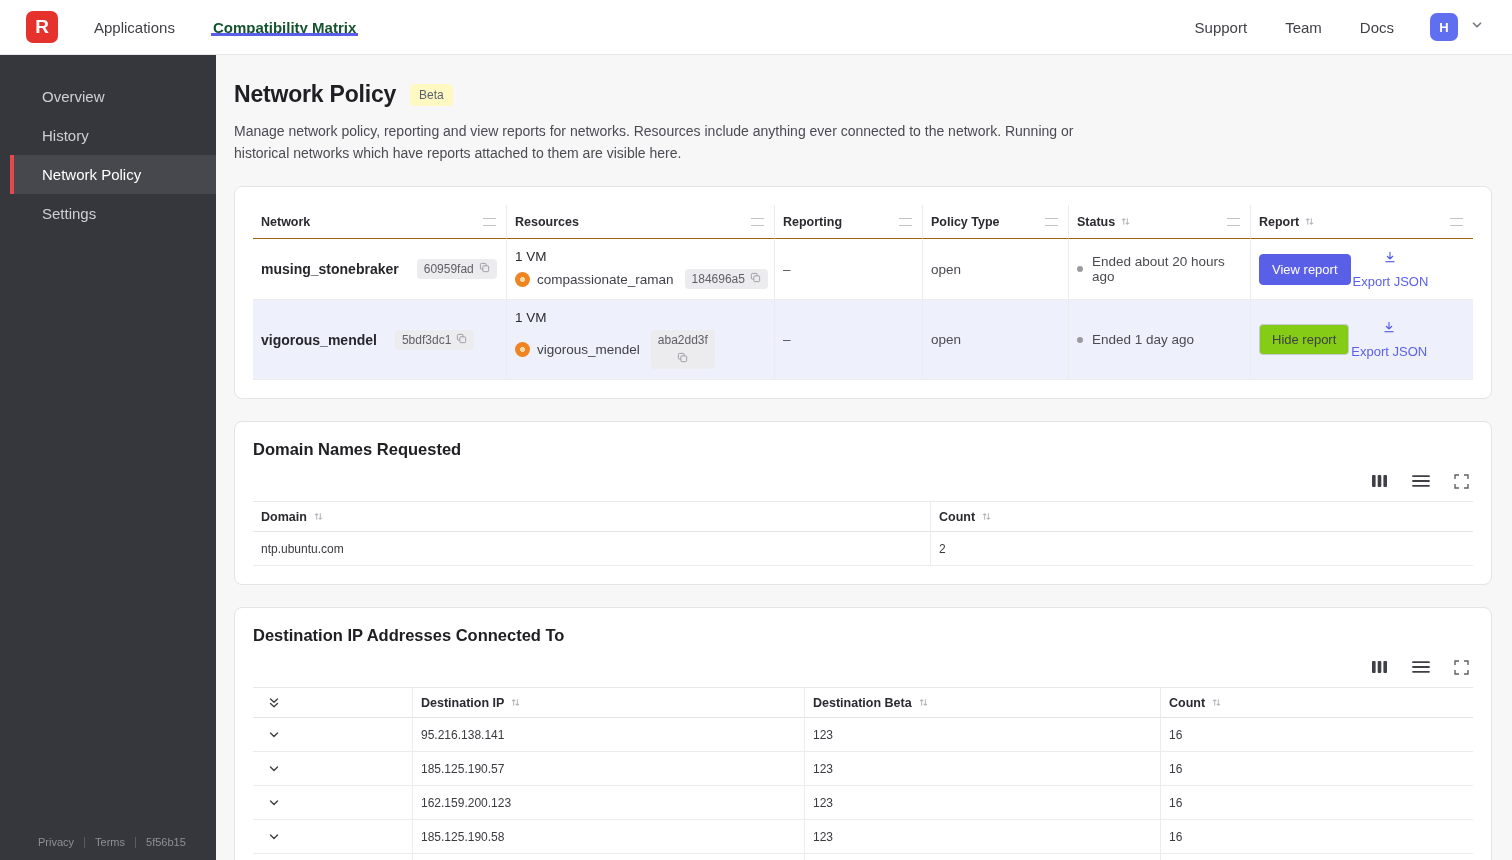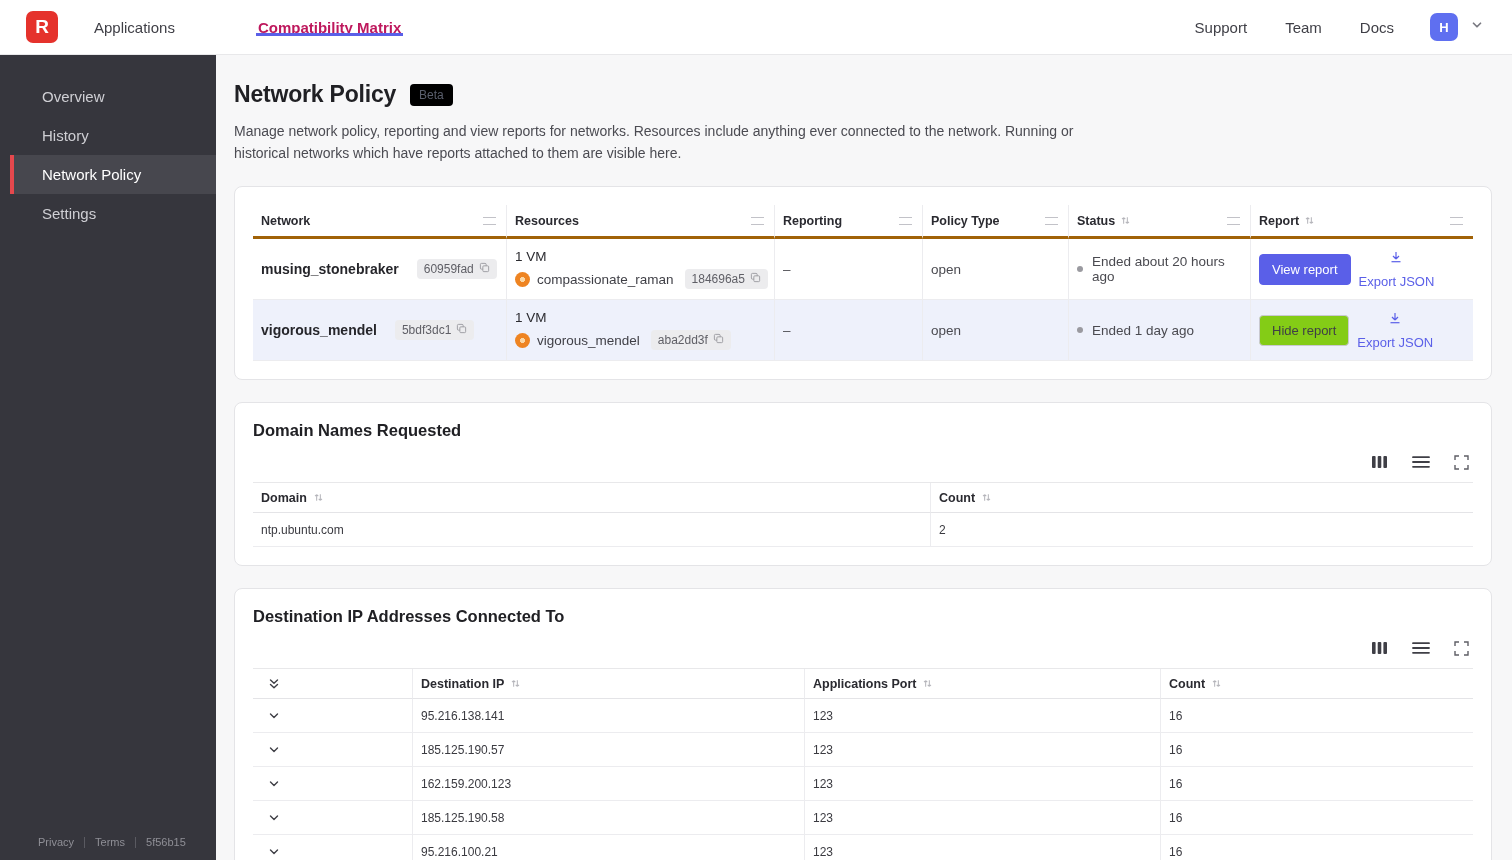--- a/index.html
+++ b/index.html
@@ -4,66 +4,66 @@
 <style>
   * { margin:0; padding:0; box-sizing:border-box; }
   html,body { width:1512px; height:860px; overflow:hidden; font-family:"Liberation Sans", sans-serif; background:#f7f7f8; color:#26262b; }
 
   
   .topbar { position:fixed; top:0; left:0; right:0; height:55px; background:#fff; border-bottom:1px solid #e8e8ea; display:flex; align-items:stretch; justify-content:space-between; z-index:20; }
   .tb-left { display:flex; align-items:stretch; }
   .logo { width:32px; height:32px; background:#e5322c; border-radius:7px; color:#fff; font-weight:bold; font-size:19px; display:flex; align-items:center; justify-content:center; align-self:center; margin:0 34px 0 26px; }
   .top-nav { display:flex; align-items:center; gap:34px; }
   .nav-item { display:flex; align-items:center; font-size:15px; color:#3f3f46; position:relative; cursor:pointer; padding:0 2px; }
-  .nav-item.active { font-weight:bold; color:#be185d;margin-left:45px; }
+  .nav-item.active { font-weight:bold; color:#14532d; }
   .nav-item.active::after { content:""; position:absolute; left:0; right:0; bottom:0; height:3px; background:#5a5fe8; }
   .tb-right { display:flex; align-items:center; gap:34px; padding-right:28px; }
   .avatar { width:28px; height:28px; border-radius:7px; background:#5f6ff0; color:#fff; font-size:13px; font-weight:bold; display:flex; align-items:center; justify-content:center; }
   .tb-right .chev { margin-left:-22px; }
 
   
   .sidebar { position:fixed; top:55px; left:0; bottom:0; width:216px; background:#36363d; display:flex; flex-direction:column; z-index:10; }
   .sb-items { padding-top:22px; display:flex; flex-direction:column;margin-left:10px; }
   .sb-item { padding:11px 28px; font-size:15px; color:#cfcfd4; cursor:pointer; border-left:4px solid transparent; }
   .sb-item.active { background:#47474e; color:#fff; border-left-color:#e5484d; }
   .sb-footer { margin-top:auto; padding:14px 0 12px 38px; display:flex; align-items:center; gap:10px; font-size:11px; color:#8f8f96; }
   .sb-footer .sep { width:1px; height:11px; background:#5a5a61; }
   .sb-footer a { color:#8f8f96; text-decoration:none; cursor:pointer; }
 
   
   .main { position:absolute; top:55px; left:216px; width:1296px; height:805px; padding:26px 20px 0 18px; }
   .page-head { display:flex; align-items:center; gap:14px; }
   .page-head h1 { font-size:23px; font-weight:bold; color:#202024; letter-spacing:-0.2px; }
-  .beta { background:#000000; color:#5a5f6d; font-size:12px; padding:4px 9px; border-radius:4px; font-weight:normal; }
+  .beta { background:#fef9c3; color:#5a5f6d; font-size:12px; padding:4px 9px; border-radius:4px; font-weight:normal; }
   .desc { margin-top:13px; font-size:14px; line-height:1.55; color:#4b4b52; max-width:880px; }
 
   .card { background:#fff; border:1px solid #e4e4e7; border-radius:8px; margin-top:22px; }
   .card.pad { padding:18px; }
 
   
   .t1 { margin:18px; }
   .t1-row { display:grid; grid-template-columns:254px 268px 148px 146px 182px 1fr; }
-  .t1-head .cell { height:34px; font-size:12.5px; font-weight:bold; color:#2a2a30; display:flex; align-items:center; justify-content:space-between; padding:0 10px 0 8px; border-bottom:3px solid #a16207; }
+  .t1-head .cell { height:34px; font-size:12.5px; font-weight:bold; color:#2a2a30; display:flex; align-items:center; justify-content:space-between; padding:0 10px 0 8px; border-bottom:1px solid #a16207; }
   .t1 .cell { border-right:1px solid #ececef; }
   .t1 .cell:last-child { border-right:none; }
   .t1-body .cell { padding:10px 10px 10px 8px; border-bottom:1px solid #ececef; display:flex; align-items:center; font-size:13.5px; color:#4a4a50; min-height:55px; }
   .t1-body.hl .cell { background:#eef1fb; }
   .head-label { display:flex; align-items:center; gap:5px; }
   .grip { width:13px; height:8px; border-top:1.6px solid #c2c2c8; border-bottom:1.6px solid #c2c2c8; flex:0 0 auto; cursor:pointer; }
   .net-name { font-weight:bold; color:#26262b; font-size:14px; }
   .hash { display:inline-flex; align-items:center; gap:5px; background:#ececee; color:#5f5f66; font-size:12px; padding:3px 7px; border-radius:4px; margin-left:18px; white-space:nowrap; }
   .res-cell { flex-direction:column; align-items:flex-start !important; justify-content:center; gap:5px; }
   .vmcount { font-size:13.5px; color:#2b2b30; }
   .res-line { display:flex; align-items:center; gap:7px; }
   .res-icon { width:15px; height:15px; border-radius:50%; background:radial-gradient(circle at 50% 50%, #fbd7a5 0 24%, #ee8422 25% 100%); flex:0 0 auto; }
   .res-name { color:#3f3f46; font-size:13.5px; }
   .muted { color:#9a9aa0; }
   .status-cell { gap:9px; font-size:13px; color:#6f6f76; }
   .dot { width:6px; height:6px; border-radius:50%; background:#9a9aa0; flex:0 0 auto; }
-  .report-cell { gap:8px; }
+  .report-cell { gap:2px; }
   .btn { font-size:13px; border-radius:4px; padding:7px 12px; cursor:pointer; font-family:inherit; white-space:nowrap; }
   .btn.primary { background:#5a5fe8; border:1px solid #5a5fe8; color:#fff; }
   .btn.outline { background:#84cc16; border:1px solid #c9c9d0; color:#3f3f46; }
   .export { display:inline-flex; align-items:center; gap:7px; color:#5a5fe8; font-size:13px; cursor:pointer; white-space:nowrap;flex-direction:column; }
 
   
   .card-title { font-size:16.5px; font-weight:bold; color:#202024; }
   .toolbar { display:flex; justify-content:flex-end; gap:24px; margin:14px 4px 12px 0; align-items:center; }
   .tool { cursor:pointer; display:flex; align-items:center; }
   .stable { border-top:1px solid #e8e8ea; }
@@ -224,21 +224,21 @@
                   <rect x="4.2" y="4.2" width="6.3" height="6.3" rx="1" stroke="#9a9aa0"></rect>
                   <path d="M7.8 4.2V2.7A1.2 1.2 0 0 0 6.6 1.5H2.7A1.2 1.2 0 0 0 1.5 2.7v3.9A1.2 1.2 0 0 0 2.7 7.8h1.5" stroke="#9a9aa0"></path>
                 </svg></span>
             </span>
         </div>
         <div class="cell res-cell">
           <span class="vmcount">1 VM</span>
           <span class="res-line">
             <span class="res-icon"></span>
             <span class="res-name">vigorous_mendel</span>
-            <span class="hash" style="margin-left:4px;">
+            <span class="hash" style="margin-left:4px;flex-direction:column;">
                 <span>aba2dd3f</span>
                 <span><svg width="11" height="11" viewBox="0 0 12 12" fill="none">
                     <rect x="4.2" y="4.2" width="6.3" height="6.3" rx="1" stroke="#9a9aa0"></rect>
                     <path d="M7.8 4.2V2.7A1.2 1.2 0 0 0 6.6 1.5H2.7A1.2 1.2 0 0 0 1.5 2.7v3.9A1.2 1.2 0 0 0 2.7 7.8h1.5" stroke="#9a9aa0"></path>
                   </svg></span>
               </span>
           </span>
         </div>
         <div class="cell muted">–</div>
         <div class="cell muted">open</div>
@@ -343,21 +343,21 @@
         <div>
             <span>Destination IP</span>
             <span class="sort">
               <svg width="11" height="11" viewBox="0 0 12 12" fill="none">
                 <path d="M4 9.5V2.8M4 2.8L2.2 4.6M4 2.8L5.8 4.6" stroke="#b4b4ba" stroke-width="1.1"></path>
                 <path d="M8 2.5v6.7M8 9.2L6.2 7.4M8 9.2L9.8 7.4" stroke="#b4b4ba" stroke-width="1.1"></path>
               </svg>
             </span>
           </div>
         <div>
-            <span>Applications Port</span>
+            <span>Destination Beta</span>
             <span class="sort">
               <svg width="11" height="11" viewBox="0 0 12 12" fill="none">
                 <path d="M4 9.5V2.8M4 2.8L2.2 4.6M4 2.8L5.8 4.6" stroke="#b4b4ba" stroke-width="1.1"></path>
                 <path d="M8 2.5v6.7M8 9.2L6.2 7.4M8 9.2L9.8 7.4" stroke="#b4b4ba" stroke-width="1.1"></path>
               </svg>
             </span>
           </div>
         <div>
             <span>Count</span>
             <span class="sort">

